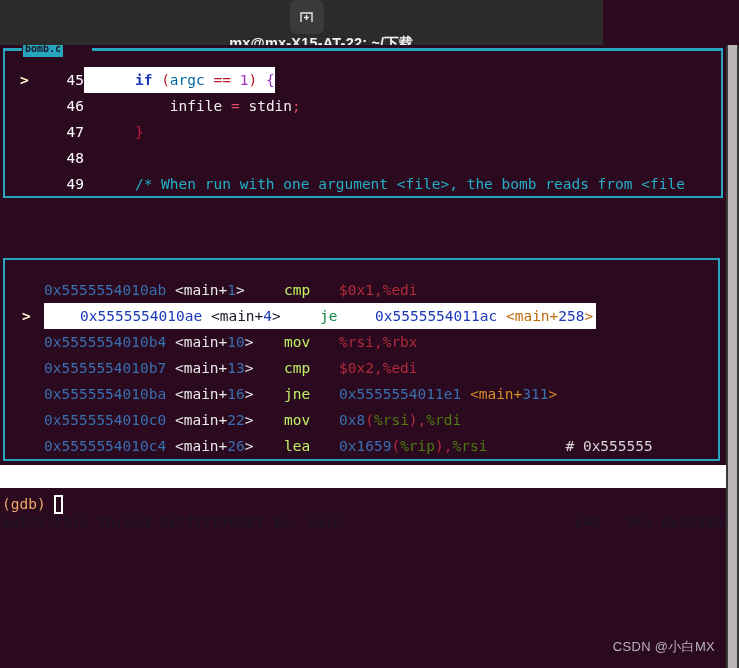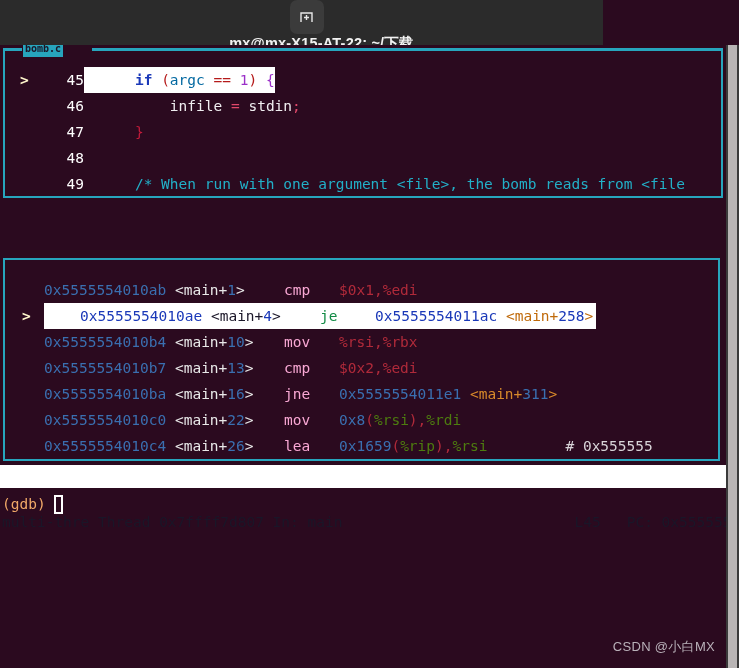--- a/index.html
+++ b/index.html
@@ -136,21 +136,21 @@
     height: 26px; line-height: 26px;
     font-size: 14.5px; white-space: pre;
     display: flex; align-items: center;
   }
   .asm-marker { display: inline-block; width: 22px; color: #fff7cc; font-weight: bold; }
   .asm-row { display: inline-block; }
   .asm-row.cur { background: #ffffff; padding-right: 3px; padding-left: 36px; }
   .a-addr  { color: #3a6fb0; }
   .a-sym   { color: #d88a2a; }
   .a-symb  { color: #e8e8e8; }
-  .a-mn    { color: #f9a8d4; }
+  .a-mn    { color: #bef264; }
   .a-op    { color: #b02a3a; text-align: center; }
   .a-num   { color: #3a6fb0; }
   .a-reg   { color: #4d7c0f; }
   .a-cmt   { color: #d8d4d8; }
   .col-mn  { display: inline-block; width: 240px; }
   .col-mn2 { display: inline-block; width: 55px; }
   .asm-row.cur .a-addr { color: #1a38b8; }
   .asm-row.cur .a-sym  { color: #c06a0a; }
   .asm-row.cur .a-symb { color: #1a1628; }
   .asm-row.cur .a-mn   { color: #108a44; }

